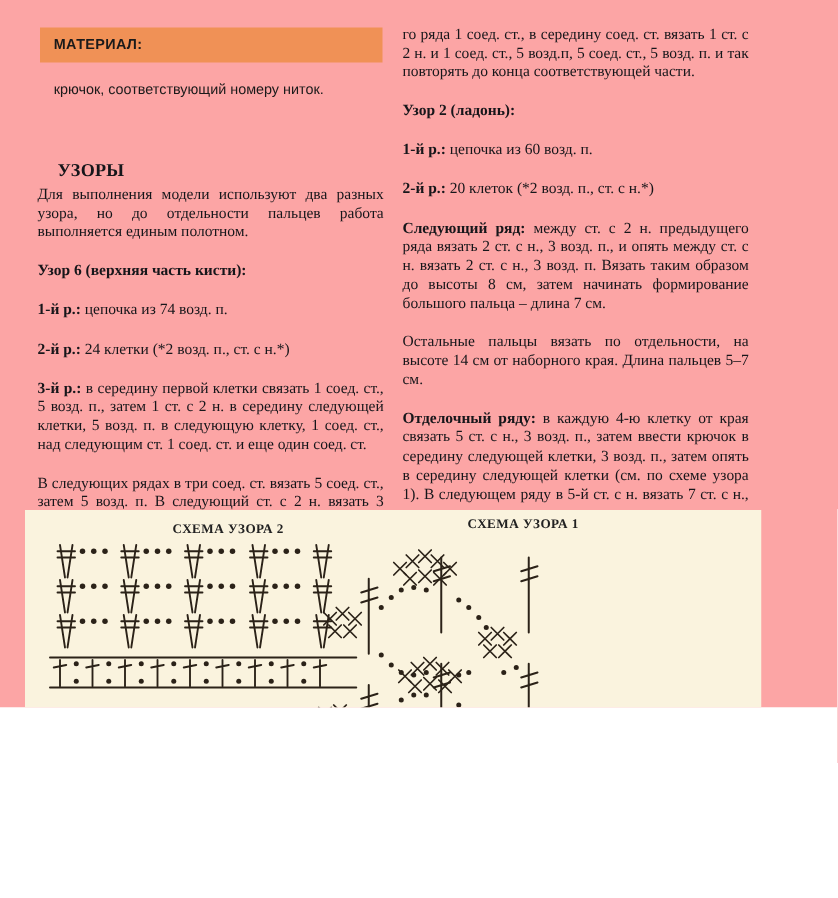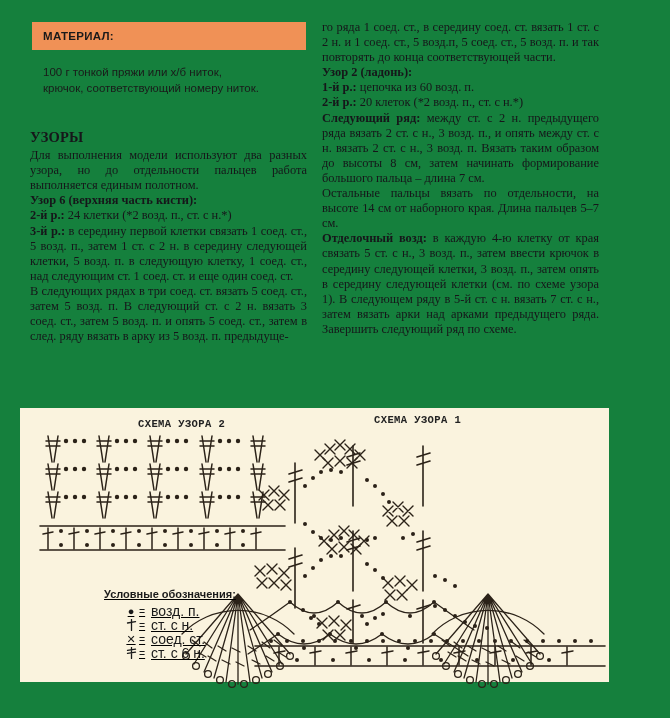--- a/index.html
+++ b/index.html
@@ -3,22 +3,22 @@
 <meta charset="utf-8">
 <style>
   html, body {
     margin: 0;
     padding: 0;
     background: #ffffff;
   }
   #page {
     position: relative;
     width: 670px;
-    height: 718px;
-    background: #15803d;
+    height: 566px;
+    background: #fca5a5;
     overflow: hidden;
     font-family: "Liberation Serif", serif;
   }
 
   
   #material-box {
     position: absolute;
     left: 32px;
     top: 22px;
     width: 274px;
@@ -57,40 +57,40 @@
     color: #16161a;
     text-align: justify;
   }
   #col-left  { left: 30px;  top: 130px; }
   #col-right { left: 322px; top: 20px;  }
 
   .col h2 {
     font-family: "Liberation Serif", serif;
     font-size: 14.5px;
     font-weight: bold;
-    margin: 0 0 3px 0;
+    margin: 0 0 3px 16px;
     letter-spacing: 0.2px;
   }
   .para { margin: 0; }
-  .para + .para { margin-top: 0px; }
+  .para + .para { margin-top: 16px; }
   .lead { font-weight: bold; }
   .nohyph { text-align: left; }
 
   
   #diagram-panel {
     position: absolute;
     left: 20px;
     top: 408px;
     width: 589px;
     height: 274px;
     background: #faf3de;
   }
   .scheme-title {
     position: absolute;
-    font-family: Liberation Mono, monospace;
+    font-family: Liberation Serif, serif;
     font-weight: bold;
     font-size: 10.5px;
     letter-spacing: 0.4px;
     color: #222;
     white-space: nowrap;
   }
   #title-scheme2 { left: 118px; top: 10px; }
   #title-scheme1 { left: 354px; top: 6px; }
 
   #legend-box {
@@ -140,29 +140,31 @@
 </head>
 <body>
 
 <div id="page">
 
   <div id="material-box">
     <div id="material-header">
       <span class="label">МАТЕРИАЛ:</span>
     </div>
     <div id="material-body">
-      <div>100 г тонкой пряжи или х/б ниток,</div>
       <div>крючок, соответствующий номеру ниток.</div>
     </div>
   </div>
 
   <div class="col" id="col-left">
     <h2>УЗОРЫ</h2>
     <p class="para">Для выполнения модели используют два разных узора, но до отдельности пальцев работа выполняется единым полотном.</p>
     <p class="para lead nohyph">Узор 6 (верхняя часть кисти):</p>
+    <p class="para nohyph">
+      <span class="lead">1-й р.:</span><span> цепочка из 74 возд. п.</span>
+    </p>
     <p class="para nohyph">
       <span class="lead">2-й р.:</span><span> 24 клетки (*2 возд. п., ст. с н.*)</span>
     </p>
     <p class="para">
       <span class="lead">3-й р.:</span><span> в середину первой клетки связать 1 соед. ст., 5 возд. п., затем 1 ст. с 2 н. в середину следующей клетки, 5 возд. п. в следующую клетку, 1 соед. ст., над следующим ст. 1 соед. ст. и еще один соед. ст.</span>
     </p>
     <p class="para">В следующих рядах в три соед. ст. вязать 5 соед. ст., затем 5 возд. п. В следующий ст. с 2 н. вязать 3 соед. ст., затем 5 возд. п. и опять 5 соед. ст., затем в след. ряду вязать в арку из 5 возд. п. предыдуще-</p>
   </div>
 
   <div class="col" id="col-right">
@@ -172,21 +174,21 @@
       <span class="lead">1-й р.:</span><span> цепочка из 60 возд. п.</span>
     </p>
     <p class="para nohyph">
       <span class="lead">2-й р.:</span><span> 20 клеток (*2 возд. п., ст. с н.*)</span>
     </p>
     <p class="para">
       <span class="lead">Следующий ряд:</span><span> между ст. с 2 н. предыдущего ряда вязать 2 ст. с н., 3 возд. п., и опять между ст. с н. вязать 2 ст. с н., 3 возд. п. Вязать таким образом до высоты 8 см, затем начинать формирование большого пальца – длина 7 см.</span>
     </p>
     <p class="para">Остальные пальцы вязать по отдельности, на высоте 14 см от наборного края. Длина пальцев 5–7 см.</p>
     <p class="para">
-      <span class="lead">Отделочный возд:</span><span> в каждую 4-ю клетку от края связать 5 ст. с н., 3 возд. п., затем ввести крючок в середину следующей клетки, 3 возд. п., затем опять в середину следующей клетки (см. по схеме узора 1). В следующем ряду в 5-й ст. с н. вязать 7 ст. с н., затем вязать арки над арками предыдущего ряда. Завершить следующий ряд по схеме.</span>
+      <span class="lead">Отделочный ряду:</span><span> в каждую 4-ю клетку от края связать 5 ст. с н., 3 возд. п., затем ввести крючок в середину следующей клетки, 3 возд. п., затем опять в середину следующей клетки (см. по схеме узора 1). В следующем ряду в 5-й ст. с н. вязать 7 ст. с н., затем вязать арки над арками предыдущего ряда. Завершить следующий ряд по схеме.</span>
     </p>
   </div>
 
   <div id="diagram-panel">
 
     <div class="scheme-title" id="title-scheme2">СХЕМА УЗОРА 2</div>
     <div class="scheme-title" id="title-scheme1">СХЕМА УЗОРА 1</div>
 
     <svg class="chart" id="scheme2-chart" width="300" height="200" viewBox="0 0 300 200">
       <g stroke="#2b2218" stroke-width="1.5" fill="none" stroke-linecap="round">

